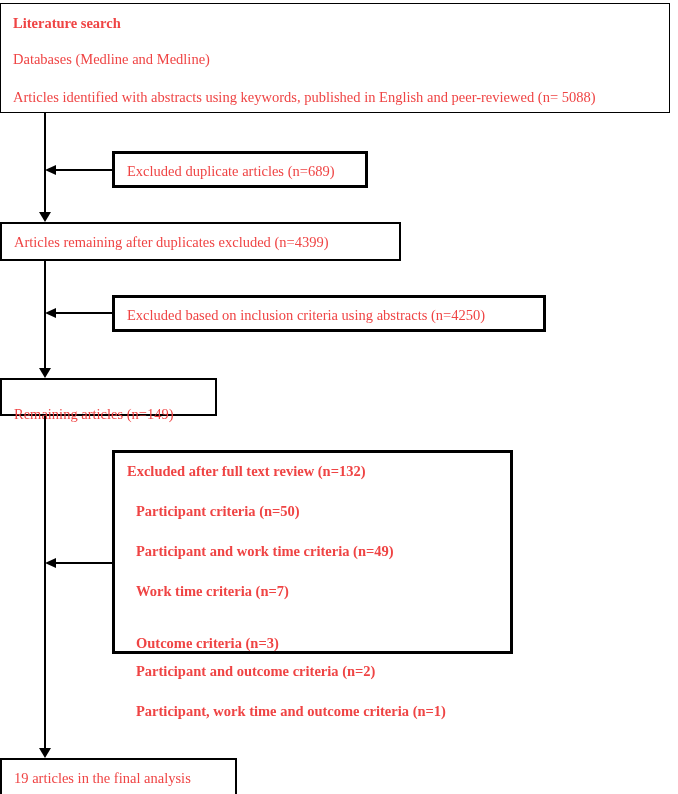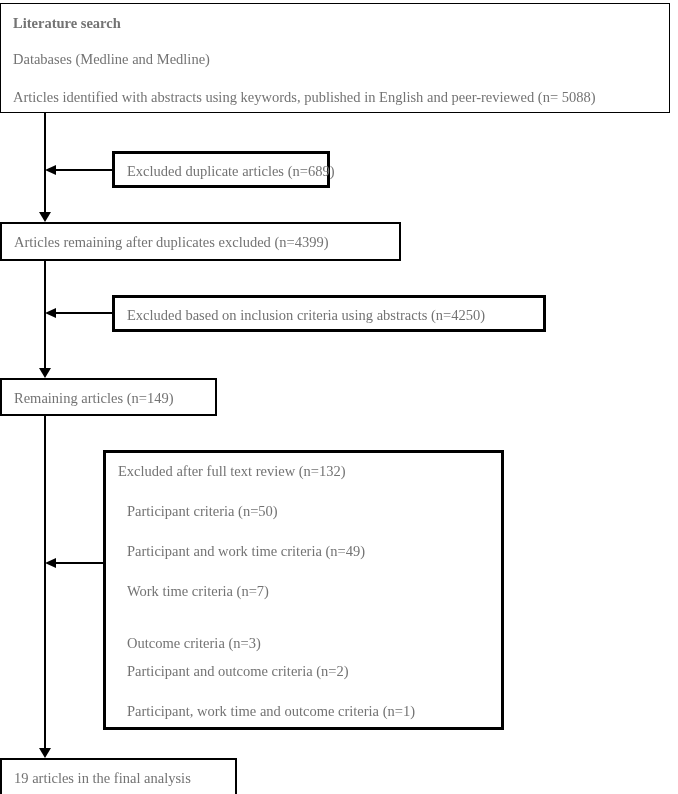--- a/index.html
+++ b/index.html
@@ -7,21 +7,21 @@
     margin: 0;
     padding: 0;
     background: #ffffff;
   }
   #canvas {
     position: relative;
     width: 678px;
     height: 794px;
     background: #ffffff;
     font-family: "Liberation Serif", "DejaVu Serif", serif;
-    color: #737373;
+    color: #ef4444;
     overflow: hidden;
   }
 
   
   .box {
     position: absolute;
     box-sizing: border-box;
     background: #ffffff;
     border: 2px solid #000000;
   }
@@ -78,49 +78,49 @@
     <div class="line" style="top:47px;">Databases (Medline and Medline)</div>
     <div class="line" style="top:85px;">Articles identified with abstracts using keywords, published in English and peer-reviewed (n= 5088)</div>
   </div>
 
   <div class="vline" style="left:44px; top:113px; height:102px;"></div>
   <div class="arrow-down" style="left:39px; top:212px;"></div>
 
   <div class="hline" style="left:55px; top:169px; width:57px;"></div>
   <div class="arrow-left" style="left:45px; top:165px;"></div>
 
-  <div class="box thick" style="left:112px; top:151px; width:218px; height:37px;">
+  <div class="box thick" style="left:112px; top:151px; width:256px; height:37px;">
     <div class="line" style="top:9px;">Excluded duplicate articles (n=689)</div>
   </div>
 
   <div class="box" style="left:0px; top:222px; width:401px; height:39px;padding-left:28px;">
     <div class="line" style="top:10px;">Articles remaining after duplicates excluded (n=4399)</div>
   </div>
 
   <div class="vline" style="left:44px; top:261px; height:110px;"></div>
   <div class="arrow-down" style="left:39px; top:368px;"></div>
 
   <div class="hline" style="left:55px; top:312px; width:57px;"></div>
   <div class="arrow-left" style="left:45px; top:308px;"></div>
 
   <div class="box thick" style="left:112px; top:295px; width:434px; height:37px;">
     <div class="line" style="top:9px;">Excluded based on inclusion criteria using abstracts (n=4250)</div>
   </div>
 
   <div class="box" style="left:0px; top:378px; width:217px; height:38px;">
-    <div class="line" style="top:10px;">Remaining articles (n=149)</div>
+    <div class="line" style="top:26px;">Remaining articles (n=149)</div>
   </div>
 
   <div class="vline" style="left:44px; top:416px; height:335px;"></div>
   <div class="arrow-down" style="left:39px; top:748px;"></div>
 
   <div class="hline" style="left:55px; top:562px; width:57px;"></div>
   <div class="arrow-left" style="left:45px; top:558px;"></div>
 
-  <div class="box thick" style="left:103px; top:450px; width:401px; height:280px;">
+  <div class="box thick" style="left:112px; top:450px; width:401px; height:204px;font-weight:bold;">
     <div class="line" style="top:10px;">Excluded after full text review (n=132)</div>
     <div class="line indent" style="top:50px;">Participant criteria (n=50)</div>
     <div class="line indent" style="top:90px;">Participant and work time criteria (n=49)</div>
     <div class="line indent" style="top:130px;">Work time criteria (n=7)</div>
     <div class="line indent" style="top:170px;margin-top:12px;">Outcome criteria (n=3)</div>
     <div class="line indent" style="top:210px;">Participant and outcome criteria (n=2)</div>
     <div class="line indent" style="top:250px;">Participant, work time and outcome criteria (n=1)</div>
   </div>
 
   <div class="box" style="left:0px; top:758px; width:237px; height:38px;">

